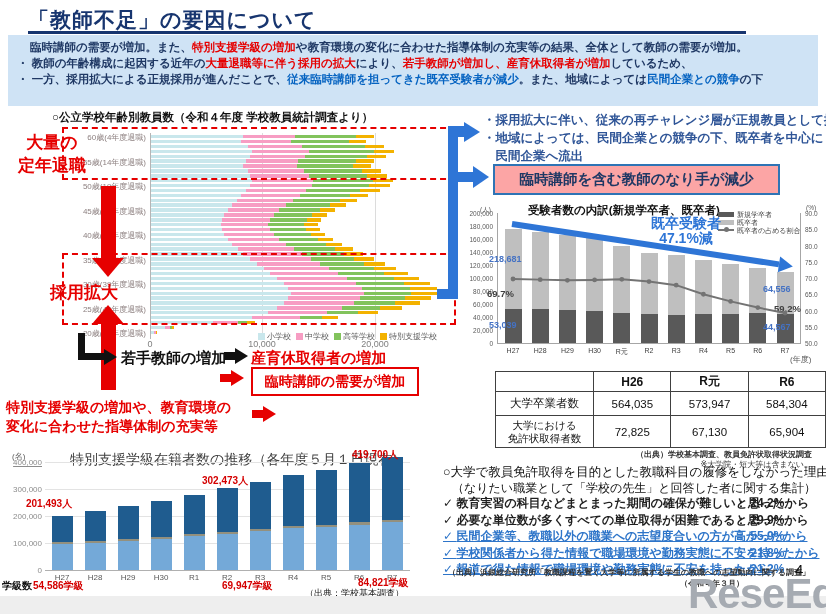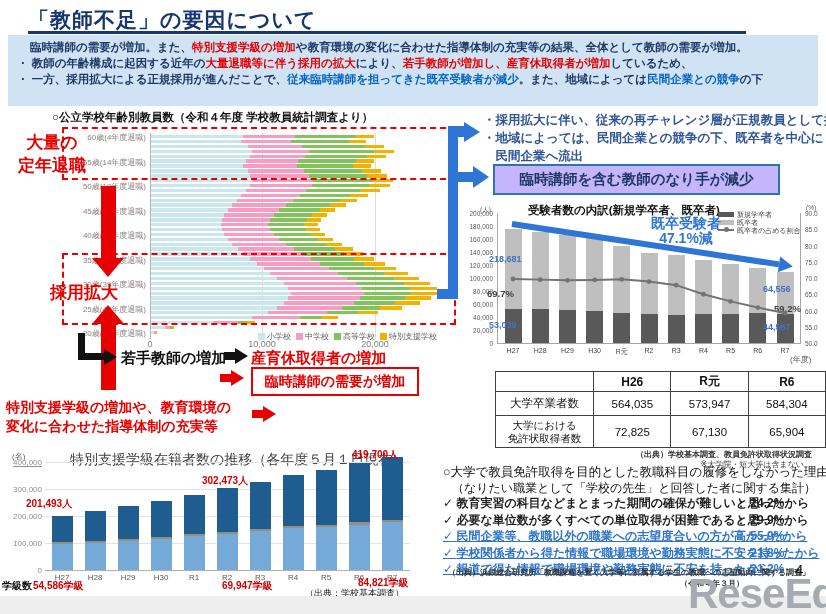--- a/index.html
+++ b/index.html
@@ -32,21 +32,21 @@
   .big-red{color:#e60000;font-weight:bold;}
   .redbox{position:absolute;border:2px solid #e60000;color:#e60000;font-weight:bold;
           display:flex;align-items:center;justify-content:center;background:#fff;}
   
   .shaft{position:absolute;}
   .head-r{position:absolute;width:0;height:0;border-top:8px solid transparent;border-bottom:8px solid transparent;}
   .head-d{position:absolute;width:0;height:0;border-left:16px solid transparent;border-right:16px solid transparent;}
   .head-u{position:absolute;width:0;height:0;border-left:16px solid transparent;border-right:16px solid transparent;}
   
   .rb{font-size:12.5px;font-weight:bold;color:#2f5597;}
-  .bluebox{position:absolute;border:2px solid #2e74b5;background:#c4b5fd;color:#1f3864;font-weight:bold;
+  .bluebox{position:absolute;border:2px solid #2e74b5;background:#fca5a5;color:#1f3864;font-weight:bold;
            font-size:14.5px;display:flex;align-items:center;justify-content:center;}
   .tick-s{position:absolute;font-size:6.5px;color:#595959;}
   .axisline{position:absolute;background:#a6a6a6;}
   .gridh{position:absolute;height:1px;background:#e3e3e3;}
   .ap-xlab{position:absolute;width:28px;text-align:center;font-size:7px;color:#404040;}
   .blue-num{position:absolute;font-size:9px;font-weight:bold;color:#4472c4;}
   .gray-num{position:absolute;font-size:9.5px;font-weight:bold;color:#404040;}
   
   table.dt{border-collapse:collapse;}
   table.dt td,table.dt th{border:1px solid #404040;font-size:11.5px;color:#111;text-align:center;padding:0 4px;}

